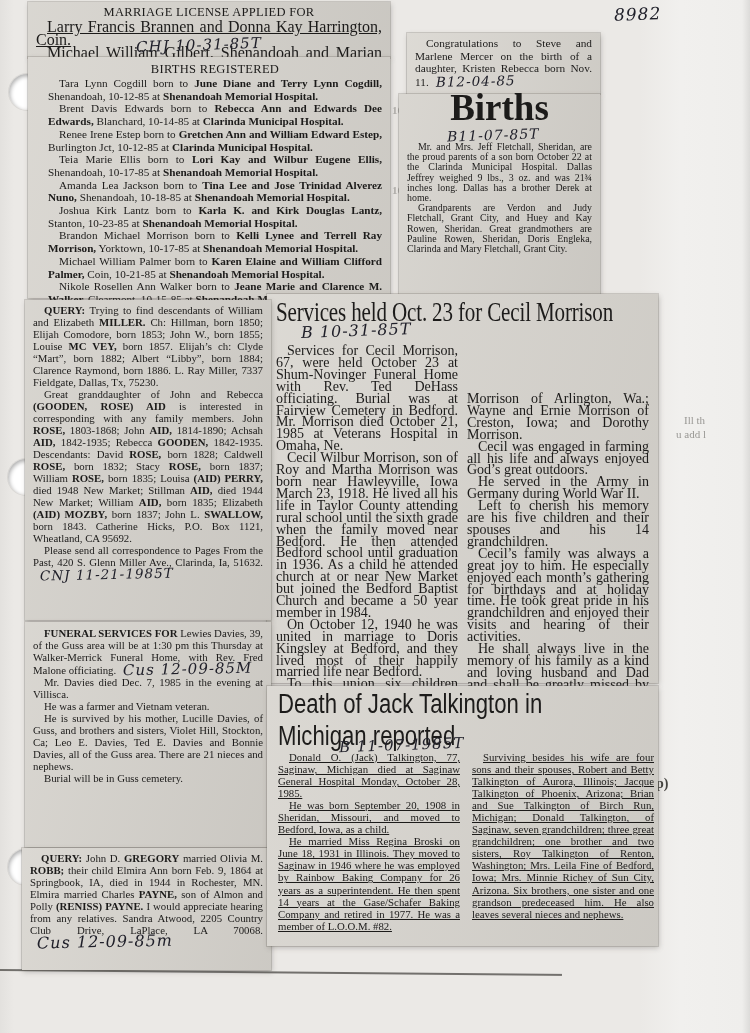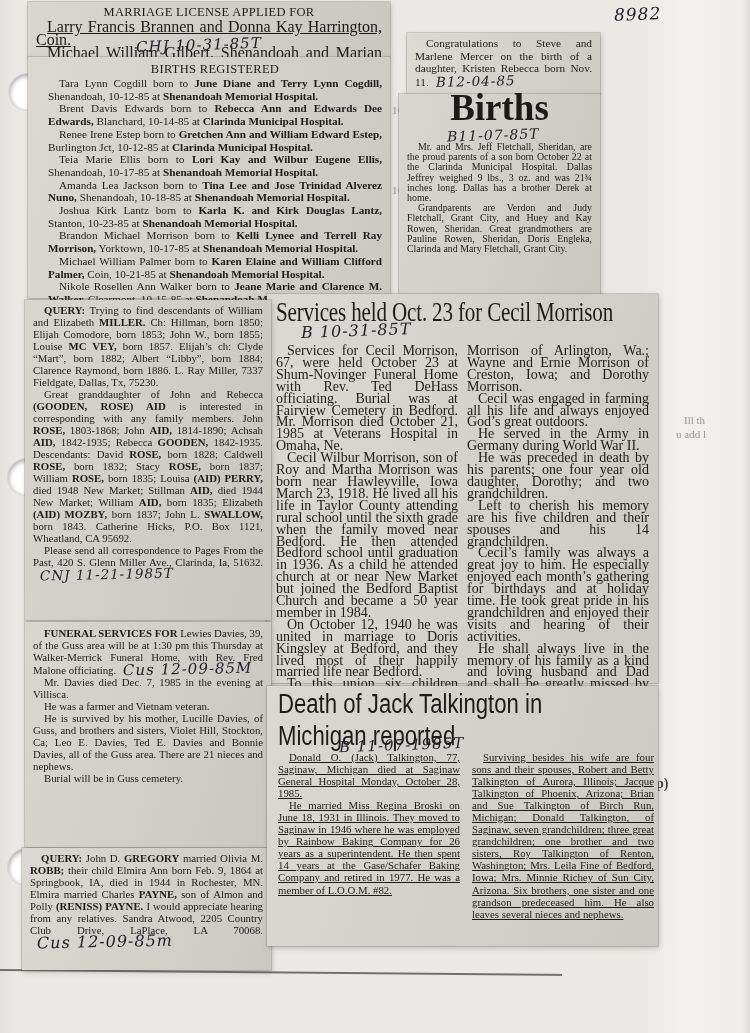--- a/index.html
+++ b/index.html
@@ -9,21 +9,21 @@
       #ebe9e6;
     font-family:"Liberation Serif",serif;color:#1c1b1a;}
   .hole{position:absolute;width:36px;height:36px;border-radius:50%;
     background:radial-gradient(circle at 40% 35%,#ffffff 60%,#f2f1ef 100%);
     box-shadow:inset 1px 2px 4px rgba(0,0,0,.32),0 0 0 1px rgba(0,0,0,.07);}
   .clip{position:absolute;background:linear-gradient(105deg,rgba(255,255,255,.10),rgba(0,0,0,.05)),#d5d2cc;
     box-shadow:0 0 0 1px rgba(95,90,82,.22),1px 2px 5px rgba(80,75,68,.30);}
   .pad{padding:3px 8px 4px 8px;}
   .clip-hdr{text-align:center;font-weight:400;font-size:12.5px;letter-spacing:.3px;text-indent:0;}
   p{margin:0;text-indent:11px;text-align:justify;}
-  p.noind{text-indent:0;}
+  p.noind{text-indent:0;margin-top:48px;}
   
   .t-marriage p.ent{font-size:16px;line-height:13px;text-decoration:underline;}
   .t-births p.ent{font-size:11.2px;line-height:12.7px;}
   .t-mercer p{font-size:11.3px;line-height:12.6px;}
   .t-fletch p{font-size:9.9px;line-height:10.2px;}
   .t-morr p{font-size:14px;line-height:11.9px;font-family:Liberation Serif, serif;}
   .t-narrow p{font-size:10.8px;line-height:12px;}
   .t-talk p{font-size:10.8px;line-height:12.05px;}
   .cols{display:flex;}
   .births-hl{font-family:"Liberation Serif",serif;font-weight:700;font-size:37px;line-height:34px;text-align:center;margin:0;}
@@ -108,21 +108,20 @@
         <div style="width:182px;">
           <p>Services for Cecil Morrison, 67, were held October 23 at Shum-Novinger Funeral Home with Rev. Ted DeHass officiating. Burial was at Fairview Cemetery in Bedford. Mr. Morrison died October 21, 1985 at Veterans Hospital in Omaha, Ne.</p>
           <p>Cecil Wilbur Morrison, son of Roy and Martha Morrison was born near Hawleyville, Iowa March 23, 1918. He lived all his life in Taylor County attending rural school until the sixth grade when the family moved near Bedford. He then attended Bedford school until graduation in 1936. As a child he attended church at or near New Market but joined the Bedford Baptist Church and became a 50 year member in 1984.</p>
           <p>On October 12, 1940 he was united in marriage to Doris Kingsley at Bedford, and they lived most of their happily married life near Bedford.</p>
           <p>To this union six children were born: Marilyn Sharp of Bedford; Barbara Long of Clarinda; Ronald</p>
         </div>
         <div style="width:182px;margin-left:9px;">
           <p class="noind">Morrison of Arlington, Wa.; Wayne and Ernie Morrison of Creston, Iowa; and Dorothy Morrison.</p>
           <p>Cecil was engaged in farming all his life and always enjoyed God’s great outdoors.</p>
           <p>He served in the Army in Germany during World War II.</p>
-          <p>He was preceded in death by his parents; one four year old daughter, Dorothy; and two grandchildren.</p>
           <p>Left to cherish his memory are his five children and their spouses and his 14 grandchildren.</p>
           <p>Cecil’s family was always a great joy to him. He especially enjoyed each month’s gathering for birthdays and at holiday time. He took great pride in his grandchildren and enjoyed their visits and hearing of their activities.</p>
           <p>He shall always live in the memory of his family as a kind and loving husband and Dad and shall be greatly missed by his loved ones. He always tried to live as a good neighbor and friend to all.</p>
         </div>
       </div>
     </div>
     <span class="hw abs" style="left:34px;top:27px;font-size:16px;">B 10-31-85T</span>
   </section>
 
   <section class="clip t-narrow" style="left:25px;top:300px;width:246px;height:320px;background-color:#d4d1cb;">
@@ -149,20 +148,21 @@
     </div>
   </section>
 
   <section class="clip t-talk" style="left:267px;top:686px;width:391px;height:260px;background-color:#d7d4ce;">
     <div style="padding:2px 0 0 11px;">
       <div class="hl-sans">Death of Jack Talkington in</div>
       <div class="hl-sans">Michigan reported</div>
       <div class="cols" style="margin-top:-1px;text-decoration:underline;">
         <div style="width:182px;">
           <p>Donald O. (Jack) Talkington, 77, Saginaw, Michigan died at Saginaw General Hospital Monday, October 28, 1985.</p>
+          <p>He was born September 20, 1908 in Sheridan, Missouri, and moved to Bedford, Iowa, as a child.</p>
           <p>He married Miss Regina Broski on June 18, 1931 in Illinois. They moved to Saginaw in 1946 where he was employed by Rainbow Baking Company for 26 years as a superintendent. He then spent 14 years at the Gase/Schafer Baking Company and retired in 1977. He was a member of L.O.O.M. #82.</p>
         </div>
         <div style="width:182px;margin-left:12px;">
           <p>Surviving besides his wife are four sons and their spouses, Robert and Betty Talkington of Aurora, Illinois; Jacque Talkington of Phoenix, Arizona; Brian and Sue Talkington of Birch Run, Michigan; Donald Talkington, of Saginaw, seven grandchildren; three great grandchildren; one brother and two sisters, Roy Talkington of Renton, Washington; Mrs. Leila Fine of Bedford, Iowa; Mrs. Minnie Richey of Sun City, Arizona. Six brothers, one sister and one grandson predeceased him. He also leaves several nieces and nephews.</p>
         </div>
       </div>
     </div>
     <span class="hw abs" style="left:72px;top:50px;">B 11-07-1985T</span>
   </section>
 

